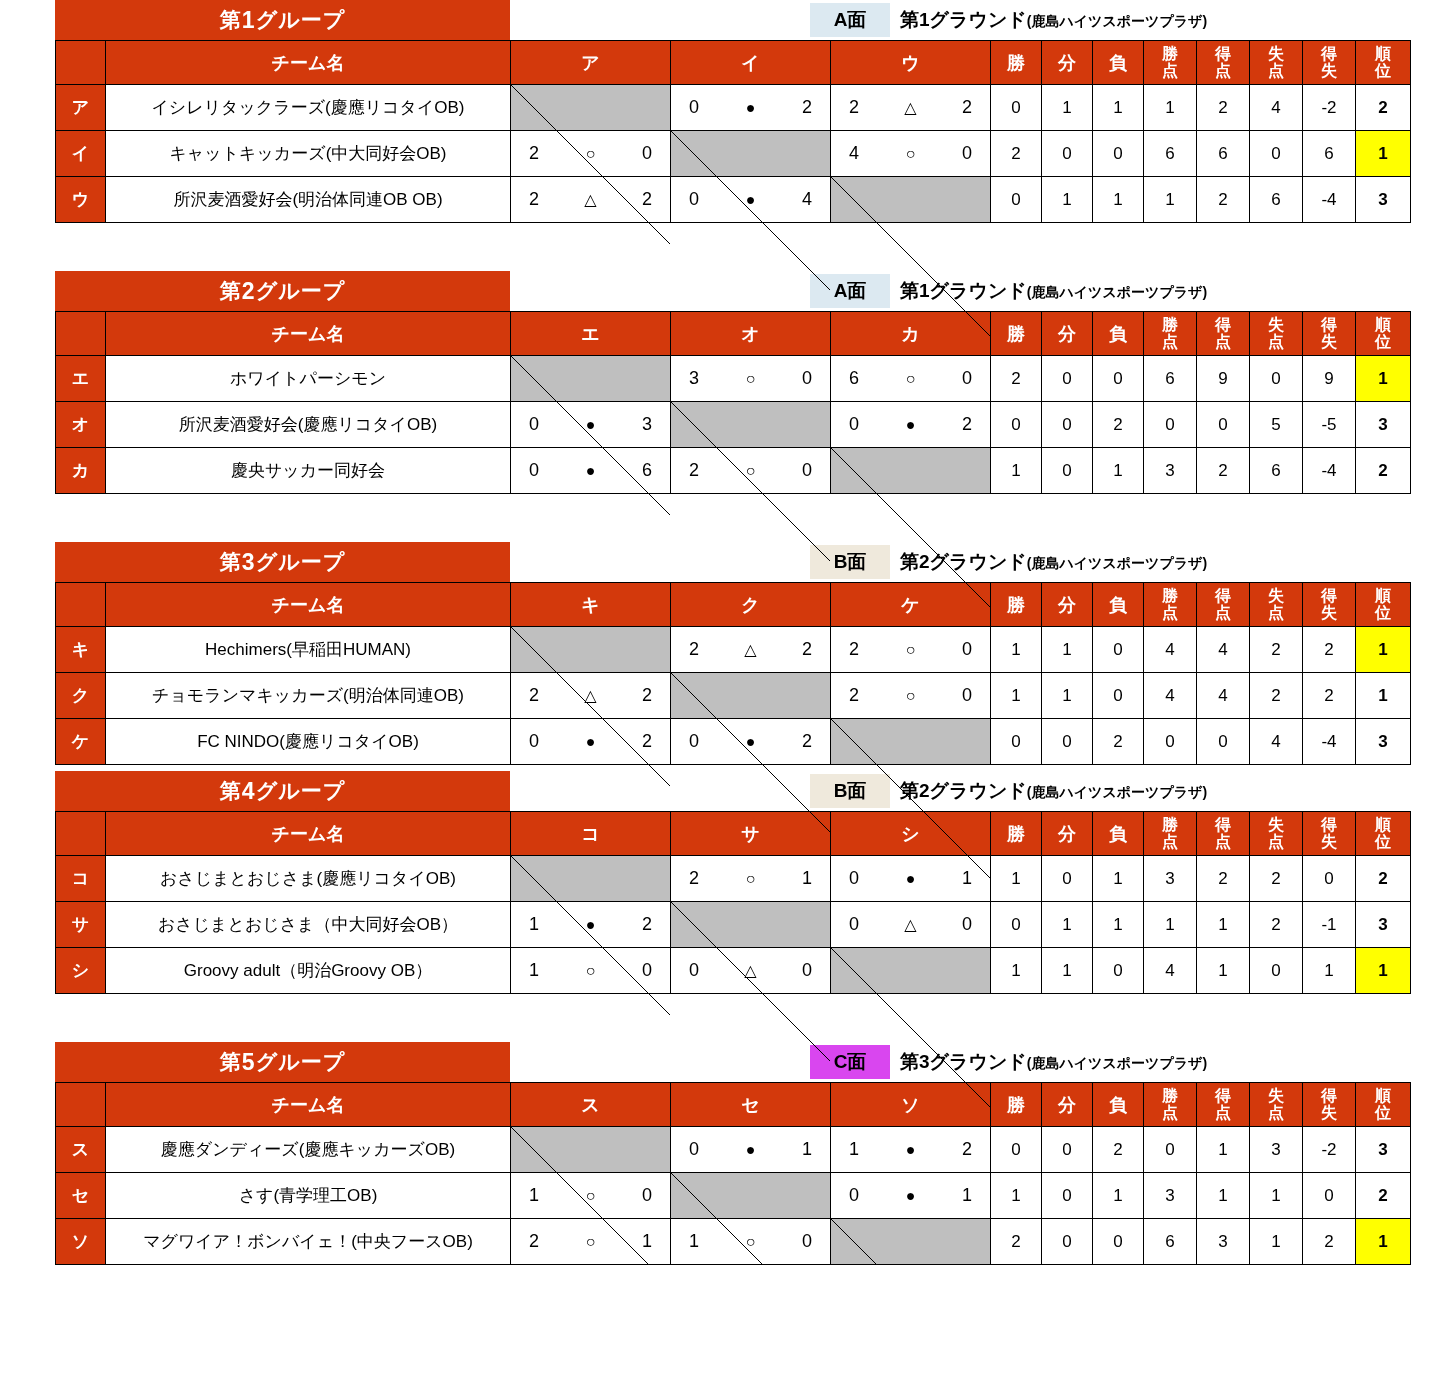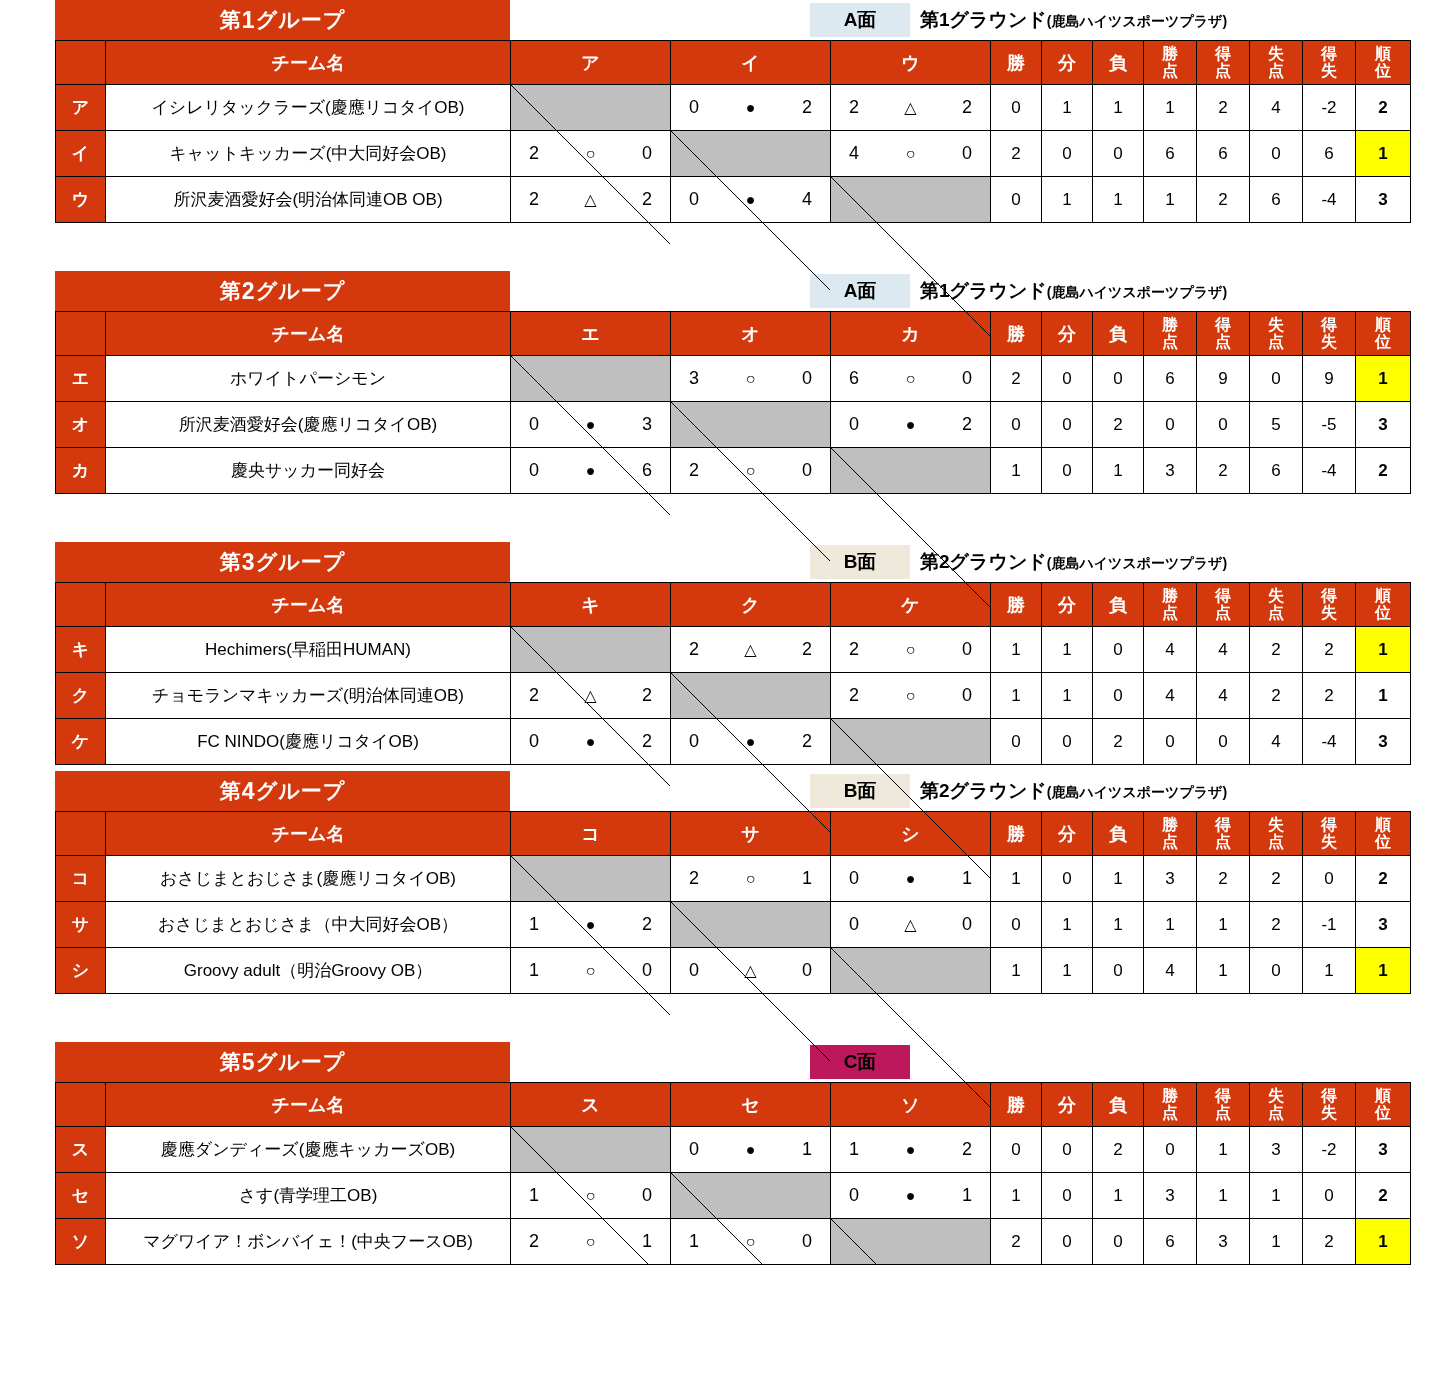--- a/index.html
+++ b/index.html
@@ -41,32 +41,32 @@
     letter-spacing: 1px;
     box-sizing: border-box;
   }
   .group-title .num {
     font-size: 23px;
   }
   .header-spacer {
     width: 300px;
   }
   .face-badge {
-    width: 100px;
+    width: 80px;
     height: 34px;
     display: flex;
     align-items: center;
     justify-content: center;
     font-weight: bold;
     font-size: 19px;
     box-sizing: border-box;
   }
   .face-A { background: #dce9f1; }
   .face-B { background: #efe9dc; }
-  .face-C { background: #be185d; }
+  .face-C { background: #d946ef; }
   .ground-label {
     margin-left: 10px;
     font-weight: bold;
     font-size: 19px;
     white-space: nowrap;
     text-align: center;
   }
   .ground-label .venue {
     font-size: 14px;
     font-weight: bold;
@@ -728,20 +728,21 @@
     <div class="gap-lg"></div>
     <div class="group-block">
       <div class="group-header-row">
         <div class="group-title">
           <span>第</span>
           <span class="num">5</span>
           <span>グループ</span>
         </div>
         <div class="header-spacer"></div>
         <div class="face-badge face-C">C面</div>
+        <div class="ground-label"><span>第3グラウンド</span><span class="venue">(鹿島ハイツスポーツプラザ)</span></div>
       </div>
       <table class="league">
         <thead>
           <tr>
             <th class="c-kana"></th>
             <th class="c-team">チーム名</th>
             <th class="c-match">ス</th>
             <th class="c-match">セ</th>
             <th class="c-match">ソ</th>
             <th class="c-stat">勝</th>

